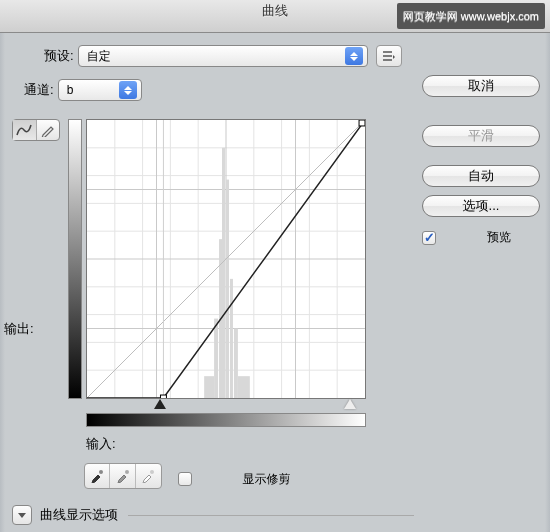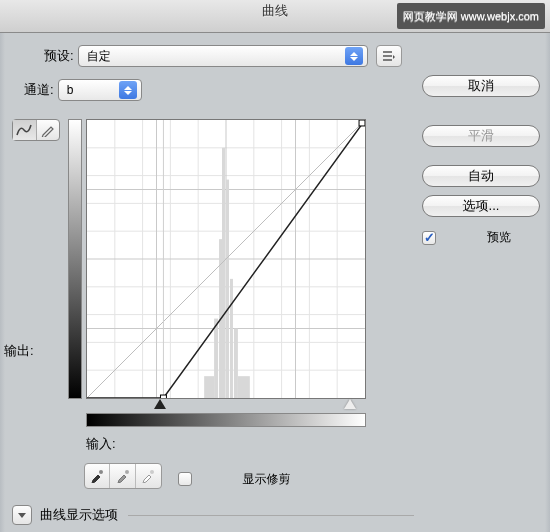--- a/index.html
+++ b/index.html
@@ -162,21 +162,21 @@
   background: #fff;
   border: 1px solid #777;
 }
 .curve-canvas svg { position: absolute; inset: 0; width: 100%; height: 100%; }
 
 .output-lab {
   position: absolute;
   left: 0;
   font-size: 13px;
 }
-.output-lab.v { left: 4px; top: 342px; }
+.output-lab.v { left: 4px; top: 320px; }
 .input-lab { font-size: 13px; margin-right: 6px; }
 
 .slider-row {
   position: relative;
   height: 12px;
 }
 .slider-row .tri {
   position: absolute;
   top: -2px;
   width: 0; height: 0;

